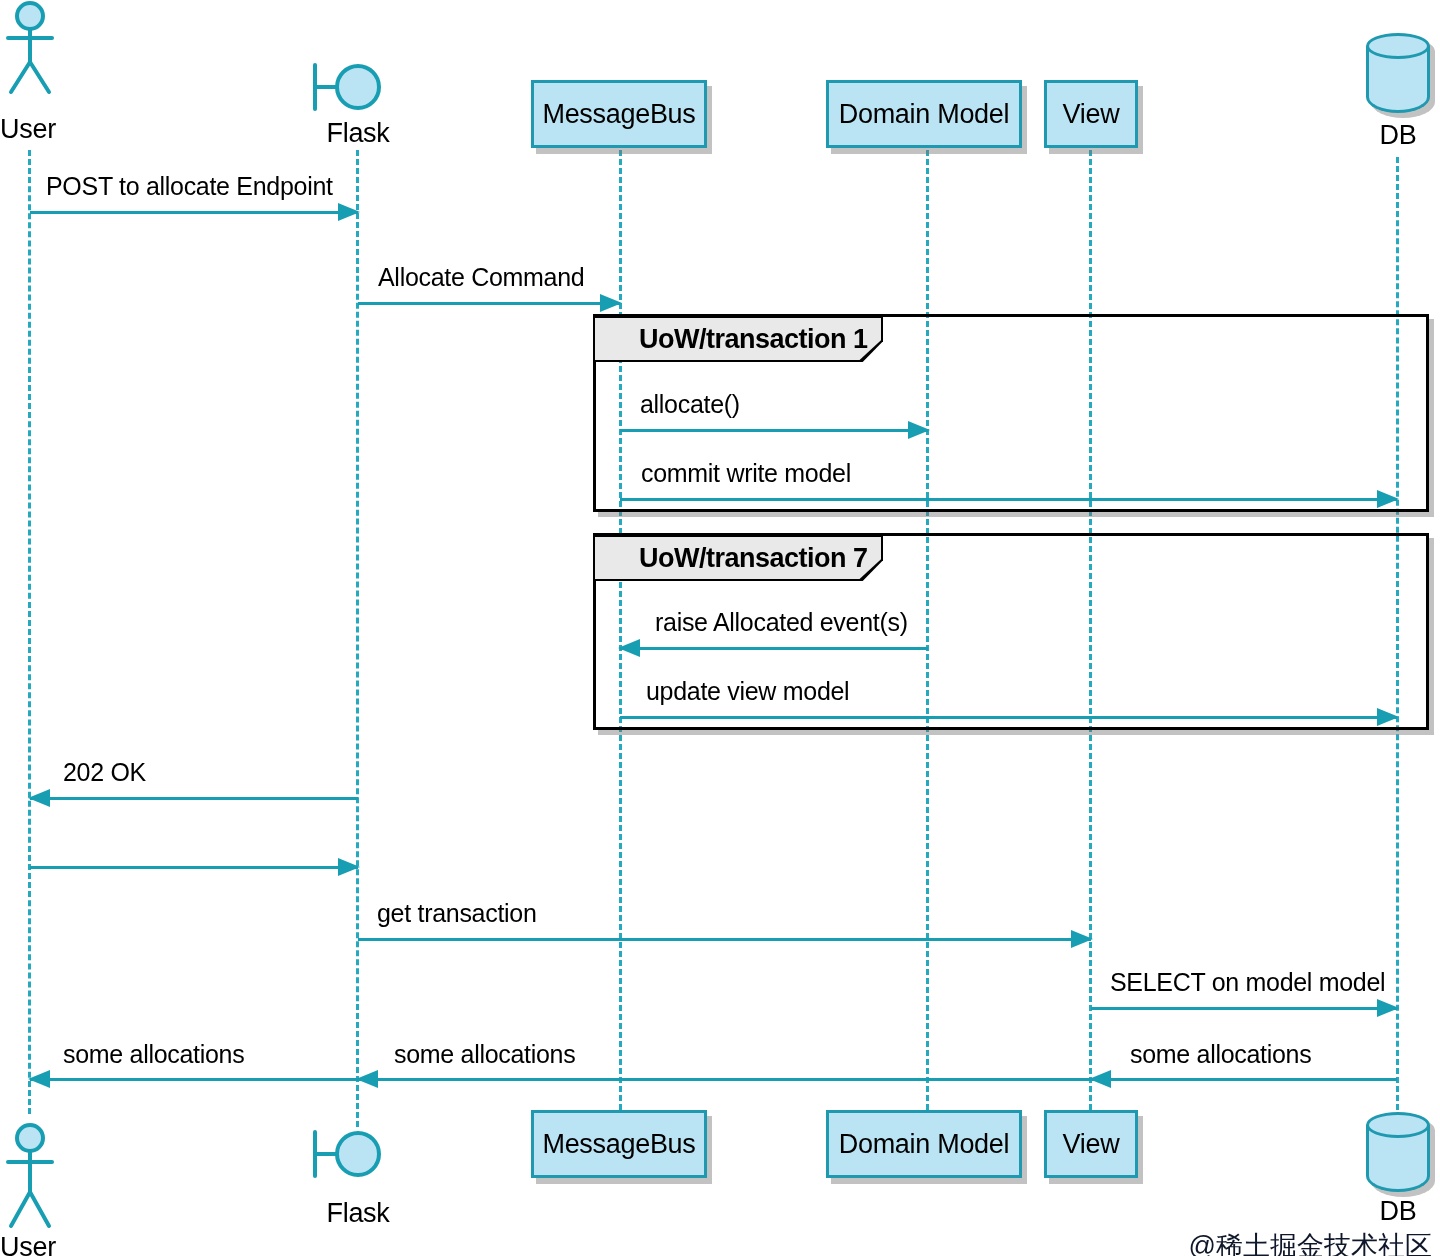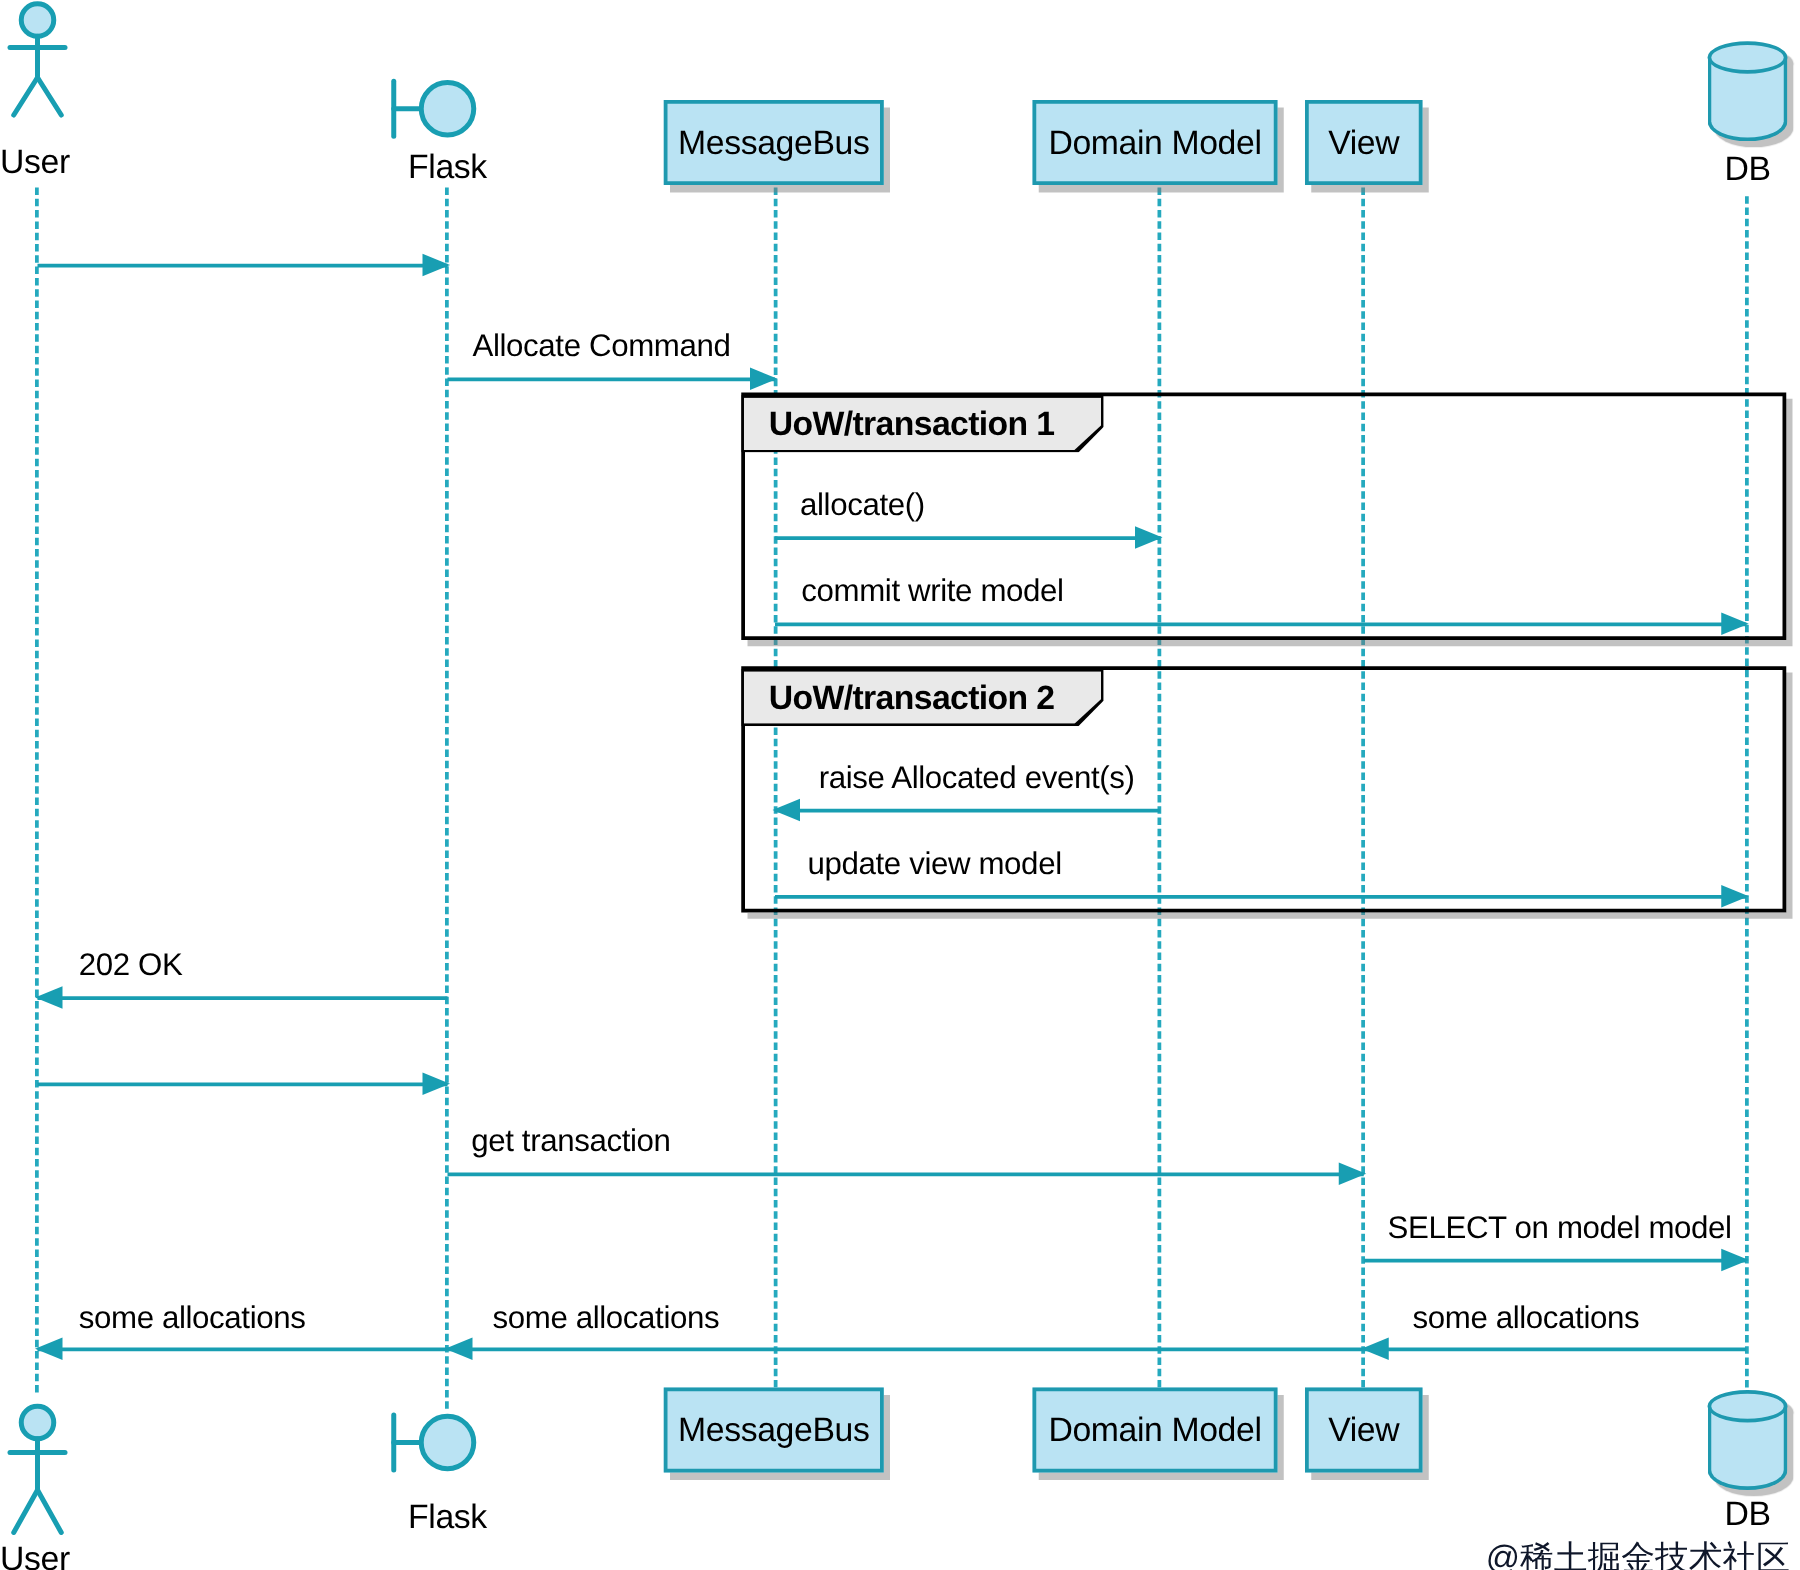--- a/index.html
+++ b/index.html
@@ -42,21 +42,21 @@
   .head-l{position:absolute;left:-2px;top:-8px;width:0;height:0;border-style:solid;
           border-width:9px 22px 9px 0;border-color:transparent var(--accent) transparent transparent}
 
   
   .group{position:absolute;border:3px solid #000;background:transparent;
          box-shadow:5px 5px 0 var(--shadow);z-index:2}
   .tab{position:absolute;width:290px;height:46px;background:#000;z-index:5;
        clip-path:polygon(0 0,100% 0,100% 55%,93% 100%,0 100%)}
   .tab-inner{position:absolute;left:2px;top:2px;right:2px;bottom:2px;background:var(--tabfill);
        clip-path:polygon(0 0,100% 0,100% 53%,92.5% 100%,0 100%);
-       display:flex;align-items:center;padding-left:20px;font-size:27px;font-weight:600;color:#000;
+       display:flex;align-items:center;padding-left:44px;font-size:27px;font-weight:600;color:#000;
        letter-spacing:-0.5px}
 
   .watermark{position:absolute;font-size:27px;color:#0f172a;z-index:6;white-space:nowrap;letter-spacing:0}
   svg{display:block}
 </style>
 </head>
 <body>
 
 <div id="stage">
 
@@ -101,23 +101,24 @@
   </div>
   <div class="plabel" style="left:1358px;top:120px;width:80px">DB</div>
 
   <div class="group" style="left:593px;top:314px;width:836px;height:198px"></div>
   <div class="tab" style="left:593px;top:316px">
     <div class="tab-inner">UoW/transaction 1</div>
   </div>
 
   <div class="group" style="left:593px;top:533px;width:836px;height:197px"></div>
   <div class="tab" style="left:593px;top:535px">
-    <div class="tab-inner">UoW/transaction 2</div>
-  </div>
-
+    <div class="tab-inner">UoW/transaction 7</div>
+  </div>
+
+  <div class="mlabel" style="left:46px;top:172px">POST to allocate Endpoint</div>
   <div class="mline" style="left:30px;top:211px;width:328px">
       <i class="head-r"></i>
     </div>
 
   <div class="mlabel" style="left:378px;top:263px">Allocate Command</div>
   <div class="mline" style="left:358px;top:302px;width:262px">
       <i class="head-r"></i>
     </div>
 
   <div class="mlabel" style="left:640px;top:390px">allocate()</div>

